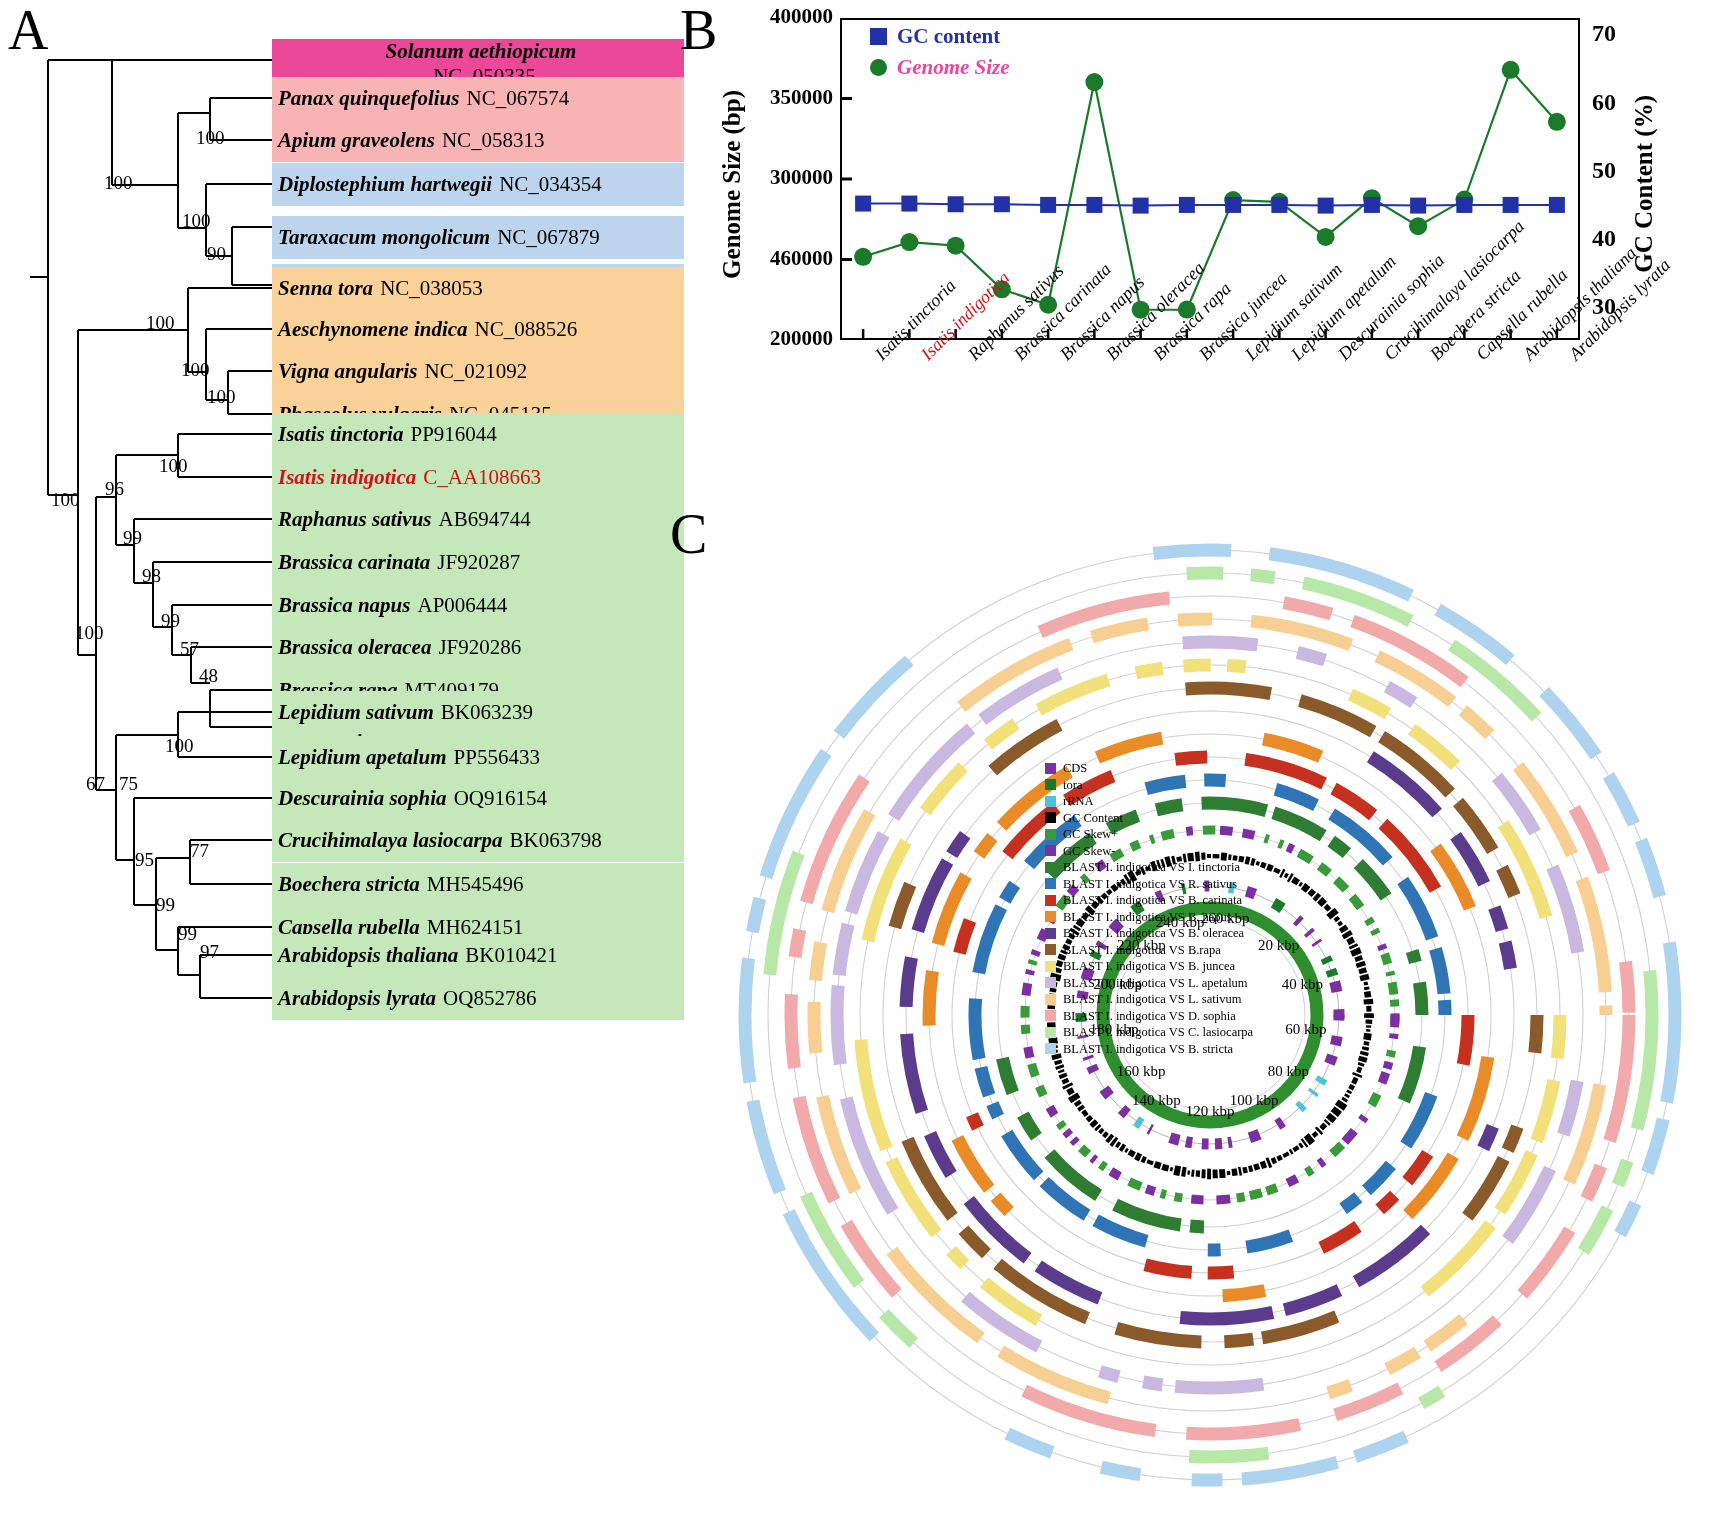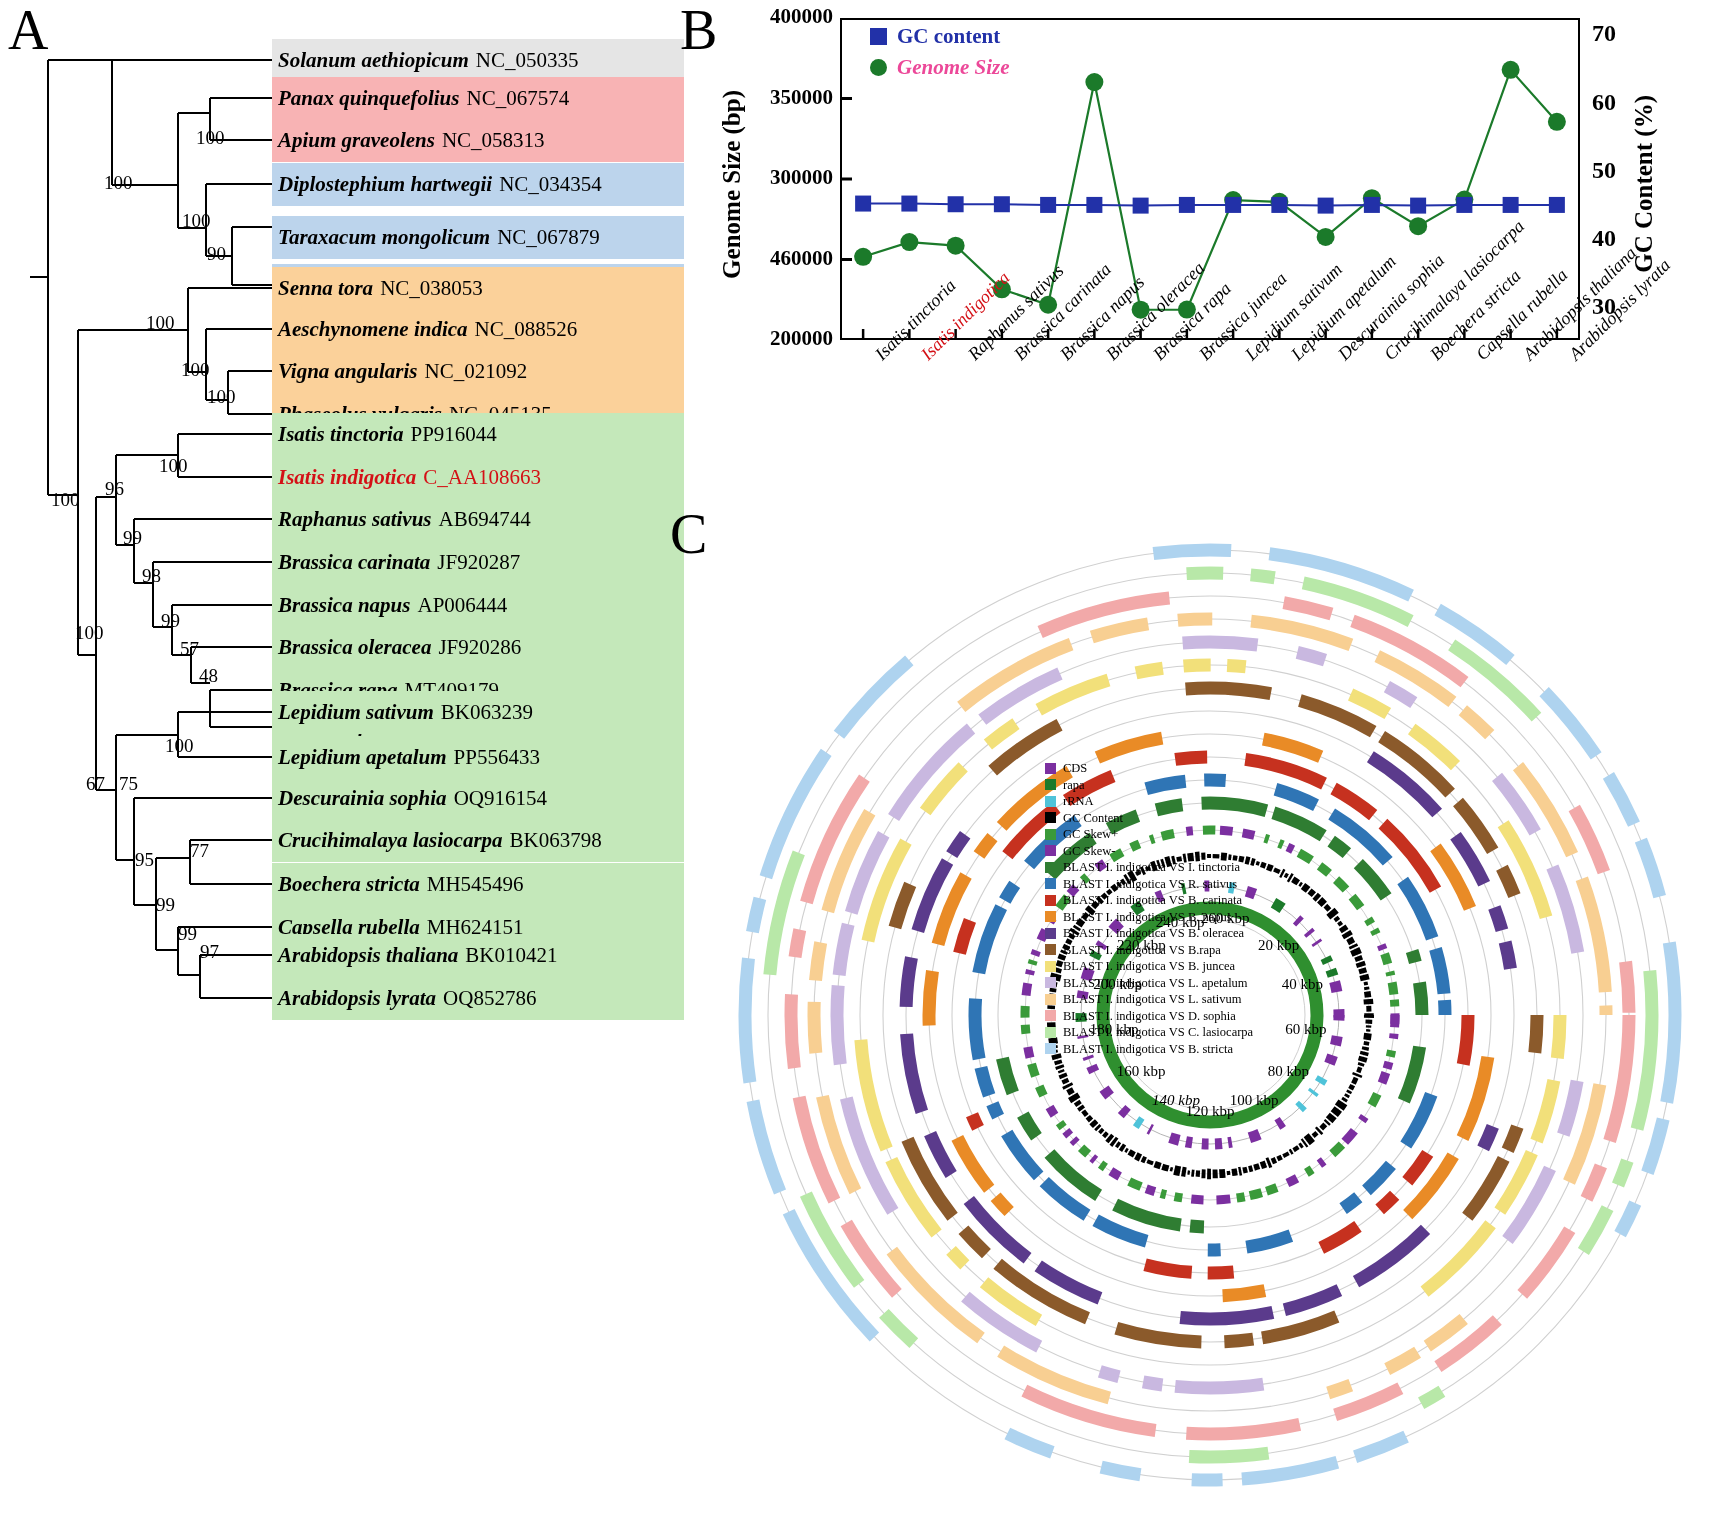--- a/index.html
+++ b/index.html
@@ -125,21 +125,21 @@
       <line x1="156" y1="950" x2="178" y2="950"></line>
       <line x1="178" y1="927" x2="178" y2="975"></line>
       <line x1="178" y1="927" x2="272" y2="927"></line>
       <line x1="178" y1="975" x2="200" y2="975"></line>
       <line x1="200" y1="955" x2="200" y2="998"></line>
       <line x1="200" y1="955" x2="272" y2="955"></line>
       <line x1="200" y1="998" x2="272" y2="998"></line>
     </g>
   </svg>
   <div id="tips">
-      <div class="tipbox" style="left: 272px; top: 38.5px; height: 43px; width: 412px; background: #e5e5e5;">
+      <div class="tipbox" style="left: 272px; top: 38.5px; height: 43px; width: 412px; background: #ec4899; flex-direction: column;">
         <span class="sp">Solanum aethiopicum</span>
         <span class="acc">NC_050335</span>
       </div>
       <div class="tipbox" style="left: 272px; top: 76.5px; height: 43px; width: 412px; background: rgb(248, 179, 180);">
         <span class="sp">Panax quinquefolius</span>
         <span class="acc">NC_067574</span>
       </div>
       <div class="tipbox" style="left: 272px; top: 118.5px; height: 43px; width: 412px; background: rgb(248, 179, 180);">
         <span class="sp">Apium graveolens</span>
         <span class="acc">NC_058313</span>
@@ -864,36 +864,36 @@
       <circle cx="480" cy="495" r="107" fill="none" stroke="#2f8f2f" stroke-width="13"></circle>
       <circle cx="480" cy="495" r="95" fill="none" stroke="#cfcfcf" stroke-width="1"></circle>
     </svg>
   <div id="circos-ticks">
       <div class="kbp" style="left: 544.589px; top: 437.411px; width: 68px; text-align: center;">20 kbp</div>
       <div class="kbp" style="left: 568.252px; top: 476.025px; width: 68px; text-align: center;">40 kbp</div>
       <div class="kbp" style="left: 571.806px; top: 521.174px; width: 68px; text-align: center;">60 kbp</div>
       <div class="kbp" style="left: 554.475px; top: 563.015px; width: 68px; text-align: center;">80 kbp</div>
       <div class="kbp" style="left: 520.037px; top: 592.428px; width: 68px; text-align: center;">100 kbp</div>
       <div class="kbp" style="left: 476px; top: 603px; width: 68px; text-align: center;">120 kbp</div>
-      <div class="kbp" style="left: 431.963px; top: 592.428px; width: 68px; text-align: right; font-style: italic;">140 kbp</div>
+      <div class="kbp" style="left: 431.963px; top: 592.428px; width: 68px; text-align: left;">140 kbp</div>
       <div class="kbp" style="left: 397.525px; top: 563.015px; width: 68px; text-align: right;">160 kbp</div>
       <div class="kbp" style="left: 380.194px; top: 521.174px; width: 68px; text-align: center;">180 kbp</div>
       <div class="kbp" style="left: 383.748px; top: 476.025px; width: 68px; text-align: center;">200 kbp</div>
       <div class="kbp" style="left: 407.411px; top: 437.411px; width: 68px; text-align: center;">220 kbp</div>
       <div class="kbp" style="left: 446.025px; top: 413.748px; width: 68px; text-align: center;">240 kbp</div>
       <div class="kbp" style="left: 491.174px; top: 410.194px; width: 68px; text-align: center;">260 kbp</div>
     </div>
   <div class="clegend" id="clegend">
       <div class="row">
         <span class="swatch" style="background: rgb(123, 47, 160);"></span>
         <span>CDS</span>
       </div>
       <div class="row">
         <span class="swatch" style="background: rgb(27, 122, 42);"></span>
-        <span>rapa</span>
+        <span>tora</span>
       </div>
       <div class="row">
         <span class="swatch" style="background: rgb(79, 195, 217);"></span>
         <span>rRNA</span>
       </div>
       <div class="row">
         <span class="swatch" style="background: rgb(0, 0, 0);"></span>
         <span>GC Content</span>
       </div>
       <div class="row">

